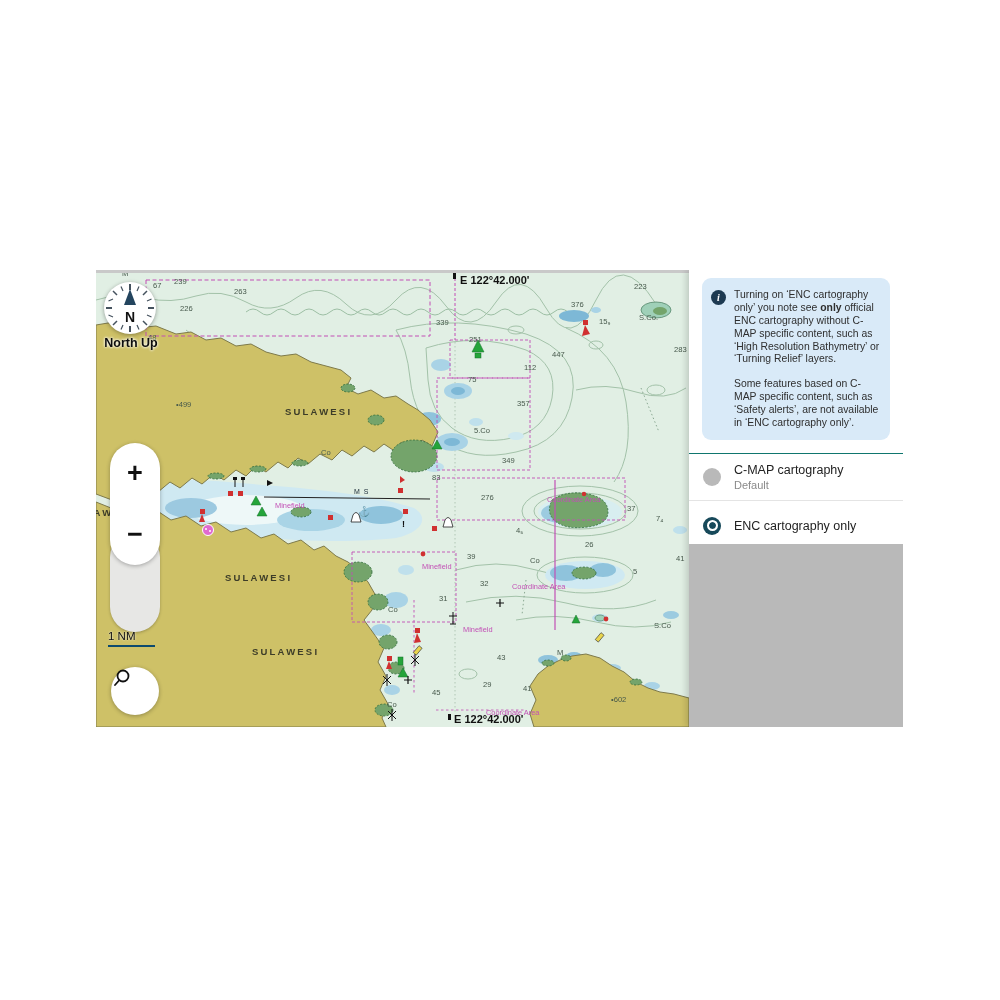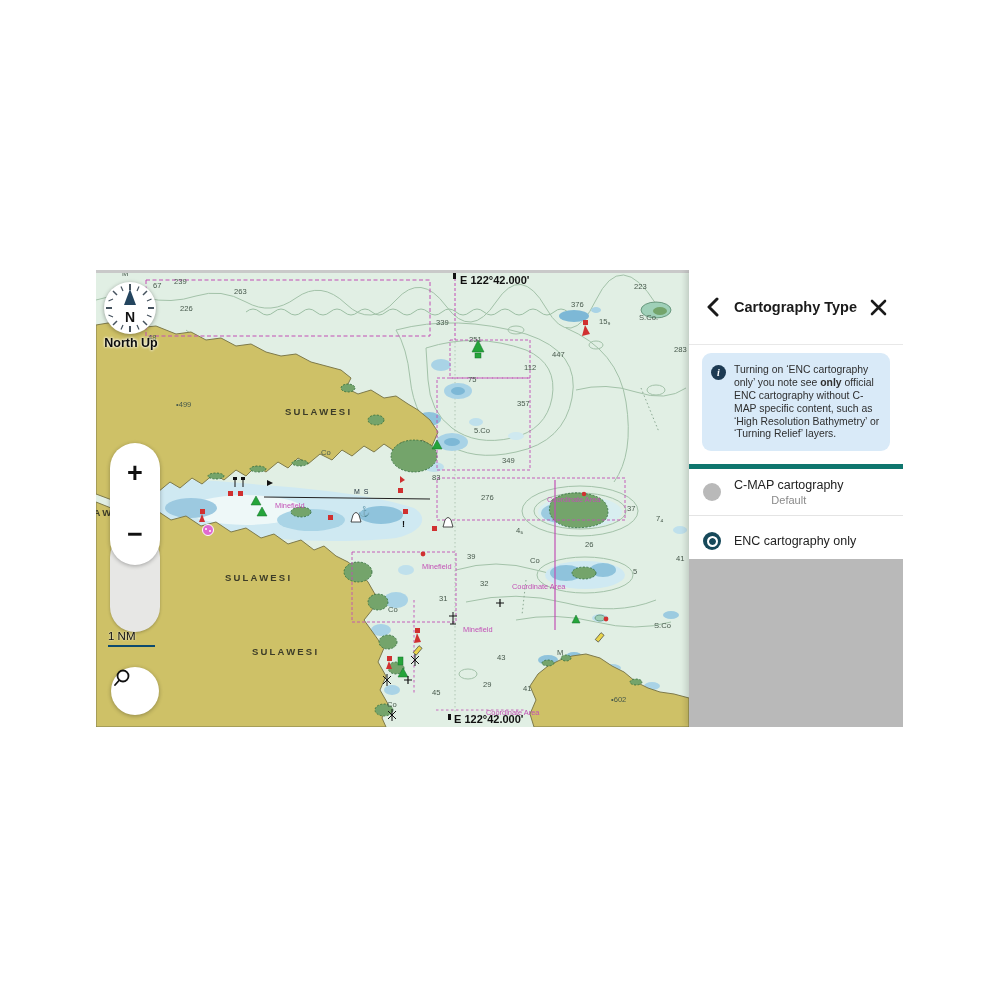--- a/index.html
+++ b/index.html
@@ -42,21 +42,21 @@
   #ptitle{flex:1;text-align:center;font-size:14.5px;font-weight:bold;color:#1a1a1a;}
   #infobox{margin:8px 13px 0 13px;background:#d9eaf8;border-radius:9px;padding:11px 10px 10px 9px;
     display:flex;gap:8px;}
   #infoicon{flex:0 0 15px;width:15px;height:15px;border-radius:50%;background:#1d3a52;color:#fff;
     font-size:10px;font-weight:bold;display:flex;align-items:center;justify-content:center;
     font-family:"Liberation Serif",serif;font-style:italic;margin-top:1px;}
   #infotext{font-size:10.4px;line-height:1.24;color:#2e2e2e;}
   #infotext p{margin:0 0 12px 0;}
   #infotext p:last-child{margin-bottom:0;}
   .optrow{display:flex;align-items:center;gap:13px;padding:9px 14px;cursor:pointer;}
-  .optrow.first{margin-top:13px;border-top:5px solid #0f766e;text-align:center;}
+  .optrow.first{margin-top:13px;border-top:1px solid #0f766e;}
   .optrow.second{border-top:1px solid #e4e4e4;padding-top:16px;}
   .radio{width:18px;height:18px;border-radius:50%;flex:0 0 18px;}
   .radio.off{background:#b9b9b9;}
   .radio.on{background:#17495a;display:flex;align-items:center;justify-content:center;}
   .radio.on::after{content:"";width:7px;height:7px;border-radius:50%;background:#fff;
     box-shadow:inset 0 0 0 5px #17495a;border:2px solid #fff;}
   .optlabel{font-size:12.5px;color:#222;}
   .optsub{font-size:11px;color:#8a8a8a;margin-top:2px;}
   #pfoot{flex:1;background:#b9b9b9;}
 </style>
@@ -347,38 +347,26 @@
     <div id="scale" class="ctl">1 NM</div>
     <button id="searchbtn" class="ctl">
       <svg width="22" height="22" viewBox="0 0 22 22">
         <circle cx="12" cy="9" r="5.5" fill="none" stroke="#111" stroke-width="1.8"></circle>
         <path d="M8,13.5 L4,18" stroke="#111" stroke-width="1.8" stroke-linecap="round"></path>
       </svg>
     </button>
   </div>
 
   <div id="panel">
-    <div id="phead">
-      <button id="backbtn">
-        <svg width="16" height="20" viewBox="0 0 16 20">
-          <path d="M12,2 L4,10 L12,18" fill="none" stroke="#1a1a1a" stroke-width="3" stroke-linecap="round" stroke-linejoin="round"></path>
-        </svg>
-      </button>
-      <div id="ptitle">Cartography Type</div>
-      <button id="closebtn">
-        <svg width="17" height="17" viewBox="0 0 17 17">
-          <path d="M2,2 L15,15 M15,2 L2,15" stroke="#1a1a1a" stroke-width="2.6" stroke-linecap="round"></path>
-        </svg>
-      </button>
-    </div>
 
     <div id="infobox">
       <div id="infoicon">i</div>
       <div id="infotext">
         <p><span>Turning on ‘ENC cartography only’ you note see </span><b>only</b><span> official ENC cartography without C-MAP specific content, such as ‘High Resolution Bathymetry’ or ‘Turning Relief’ layers.</span></p>
+        <p>Some features based on C-MAP specific content, such as ‘Safety alerts’, are not available in ‘ENC cartography only’.</p>
       </div>
     </div>
 
     <div class="optrow first">
       <div class="radio off"></div>
       <div>
         <div class="optlabel">C-MAP cartography</div>
         <div class="optsub">Default</div>
       </div>
     </div>

